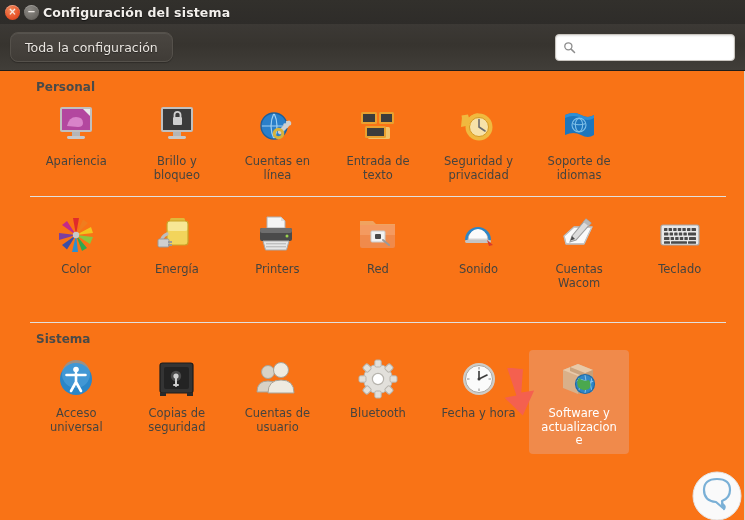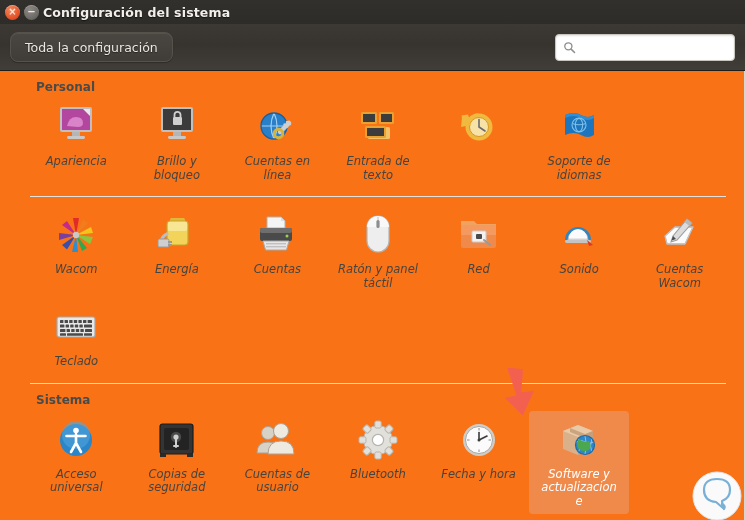--- a/index.html
+++ b/index.html
@@ -105,22 +105,21 @@
     margin: 0 0 4px 10px;
   }
   .divider {
     height: 1px;
     background: #e2e0dd;
     margin: 8px 4px 9px 4px;
   }
   .grid {
     display: grid;
     grid-template-columns: repeat(7, 1fr);
-    row-gap: 2px;
-    font-style: italic;
+    row-gap: 18px;
   }
   .tile {
     display: flex;
     flex-direction: column;
     align-items: center;
     padding: 5px 2px 6px 2px;
     border-radius: 4px;
     cursor: default;
     text-align: center;
   }
@@ -247,20 +246,21 @@
         <div class="ico">
           <svg width="44" height="42" viewBox="0 0 44 42">
             <circle cx="22" cy="21" r="13.5" fill="#f0b93f"></circle>
             <circle cx="22" cy="21" r="9.5" fill="#f7e2a8"></circle>
             <circle cx="22" cy="21" r="9.5" fill="none" stroke="#d59b24" stroke-width="1"></circle>
             <path d="M22 13.5 V21 L28 25" stroke="#6b6b6b" stroke-width="1.6" fill="none" stroke-linecap="round"></path>
             <path d="M22 7 A14 14 0 0 0 9 16 L5 11 L4 21 L14 19 L9.5 15" fill="#f0b93f"></path>
             <path d="M11 8.5 l-6.5 1 l1.5 8.5 l7-3 z" fill="#f0b93f"></path>
           </svg>
         </div>
+        <div class="lbl">Seguridad y privacidad</div>
       </div>
 
       <div class="tile">
         <div class="ico">
           <svg width="44" height="42" viewBox="0 0 44 42">
             <path d="M8 9 q9 -4 16 0 q7 4 13 0 v20 q-6 4 -13 0 q-7 -4 -16 0 z" fill="#1d76bd"></path>
             <path d="M8 9 q9 -4 16 0 q7 4 13 0 v3 q-6 4 -13 0 q-7 -4 -16 0 z" fill="#2d8fd6"></path>
             <ellipse cx="22" cy="19" rx="7" ry="7" fill="none" stroke="#7fc0e8" stroke-width="1.1"></ellipse>
             <ellipse cx="22" cy="19" rx="3.6" ry="6.6" fill="none" stroke="#7fc0e8" stroke-width="1.1"></ellipse>
             <path d="M15.2 17.5 q7 2.6 13.6 0" fill="none" stroke="#7fc0e8" stroke-width="1.1"></path>
@@ -289,21 +289,21 @@
                 <path d="M0 0 L11 13 L6 16 Z" fill="#2fa84f"></path>
                 <path d="M0 0 L2 17 L-4 17 Z" fill="#2b8fd1"></path>
                 <path d="M0 0 L-9 14.5 L-14 10 Z" fill="#3b4fa8"></path>
                 <path d="M0 0 L-17 5 L-17 -2 Z" fill="#7b3fa0"></path>
                 <path d="M0 0 L-14 -10 L-9 -14 Z" fill="#c22a8c"></path>
               </g>
               <circle cx="0" cy="0" r="3.2" fill="#c8c8c8"></circle>
             </g>
           </svg>
         </div>
-        <div class="lbl">Wacom</div>
+        <div class="lbl">Color</div>
       </div>
 
       <div class="tile">
         <div class="ico">
           <svg width="42" height="44" viewBox="0 0 42 44">
             <rect x="14" y="5" width="15" height="4" rx="1.5" fill="#e0b93a"></rect>
             <rect x="11" y="8" width="21" height="24" rx="3" fill="#f2d45b"></rect>
             <rect x="11" y="8" width="21" height="10" rx="3" fill="#f7e795"></rect>
             <rect x="11" y="8" width="21" height="24" rx="3" fill="none" stroke="#c9a429" stroke-width="1.2"></rect>
             <path d="M11 21 q-5 2 -6 8" fill="none" stroke="#bdbdbd" stroke-width="3.2" stroke-linecap="round"></path>
@@ -322,34 +322,23 @@
             <path d="M13 3 h14 l4 4 v7 H13 Z" fill="#f4f4f4" stroke="#b0b0b0" stroke-width="1"></path>
             <path d="M27 3 v4 h4 Z" fill="#dcdcdc"></path>
             <rect x="6" y="14" width="32" height="13" rx="2" fill="#4a4a4a"></rect>
             <rect x="6" y="14" width="32" height="5" rx="2" fill="#6e6e6e"></rect>
             <circle cx="33" cy="22" r="1.5" fill="#9bd34f"></circle>
             <path d="M9 27 h26 l-2.5 9 H11.5 Z" fill="#e6e6e6" stroke="#a8a8a8" stroke-width="1"></path>
             <rect x="12" y="29" width="20" height="1.4" fill="#c0c0c0"></rect>
             <rect x="12" y="32" width="20" height="1.4" fill="#c0c0c0"></rect>
           </svg>
         </div>
-        <div class="lbl">Cuentas</div>
-      </div>
-
-      <div class="tile">
-        <div class="ico">
-          <svg width="40" height="44" viewBox="0 0 40 44">
-            <rect x="9" y="3" width="22" height="36" rx="11" fill="#eeeeee" stroke="#b4b4b4" stroke-width="1.2"></rect>
-            <path d="M9 14 a11 11 0 0 1 22 0 z" fill="#f8f8f8"></path>
-            <line x1="20" y1="4" x2="20" y2="14" stroke="#c0c0c0" stroke-width="1"></line>
-            <rect x="18.4" y="7" width="3.2" height="8" rx="1.6" fill="#8e8e8e"></rect>
-          </svg>
-        </div>
-        <div class="lbl">Ratón y panel táctil</div>
-      </div>
+        <div class="lbl">Printers</div>
+      </div>
+
 
       <div class="tile">
         <div class="ico">
           <svg width="46" height="42" viewBox="0 0 46 42">
             <path d="M5 7 h13 l3 3 h19 v4 H5 Z" fill="#f0a360"></path>
             <rect x="5" y="11" width="35" height="23" rx="2" fill="#f08a4b"></rect>
             <rect x="5" y="11" width="35" height="10" fill="#f49a60"></rect>
             <rect x="16" y="17" width="14" height="11" rx="1" fill="#f2f2f2" stroke="#c9c9c9" stroke-width="1"></rect>
             <rect x="20" y="20" width="6" height="5" rx="1" fill="#4a4a4a"></rect>
             <path d="M28 26 l6 5" stroke="#9a9a9a" stroke-width="2" stroke-linecap="round"></path>

